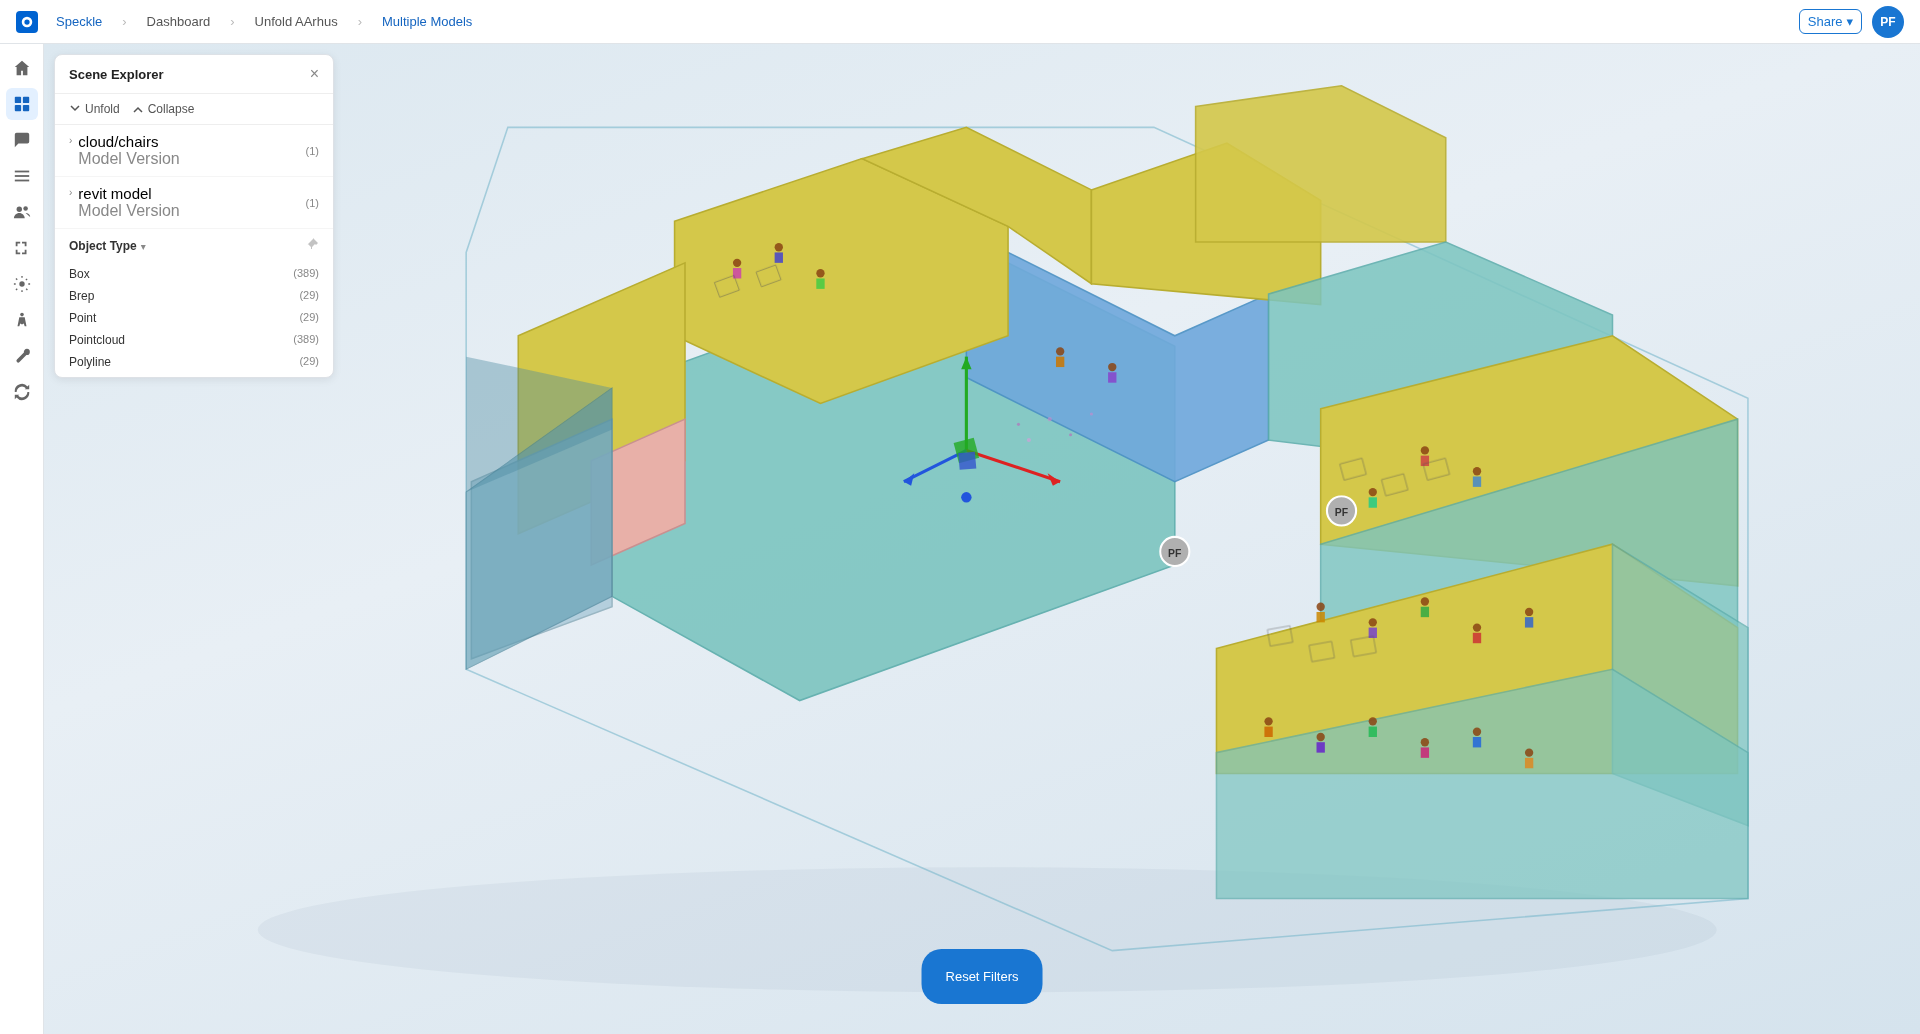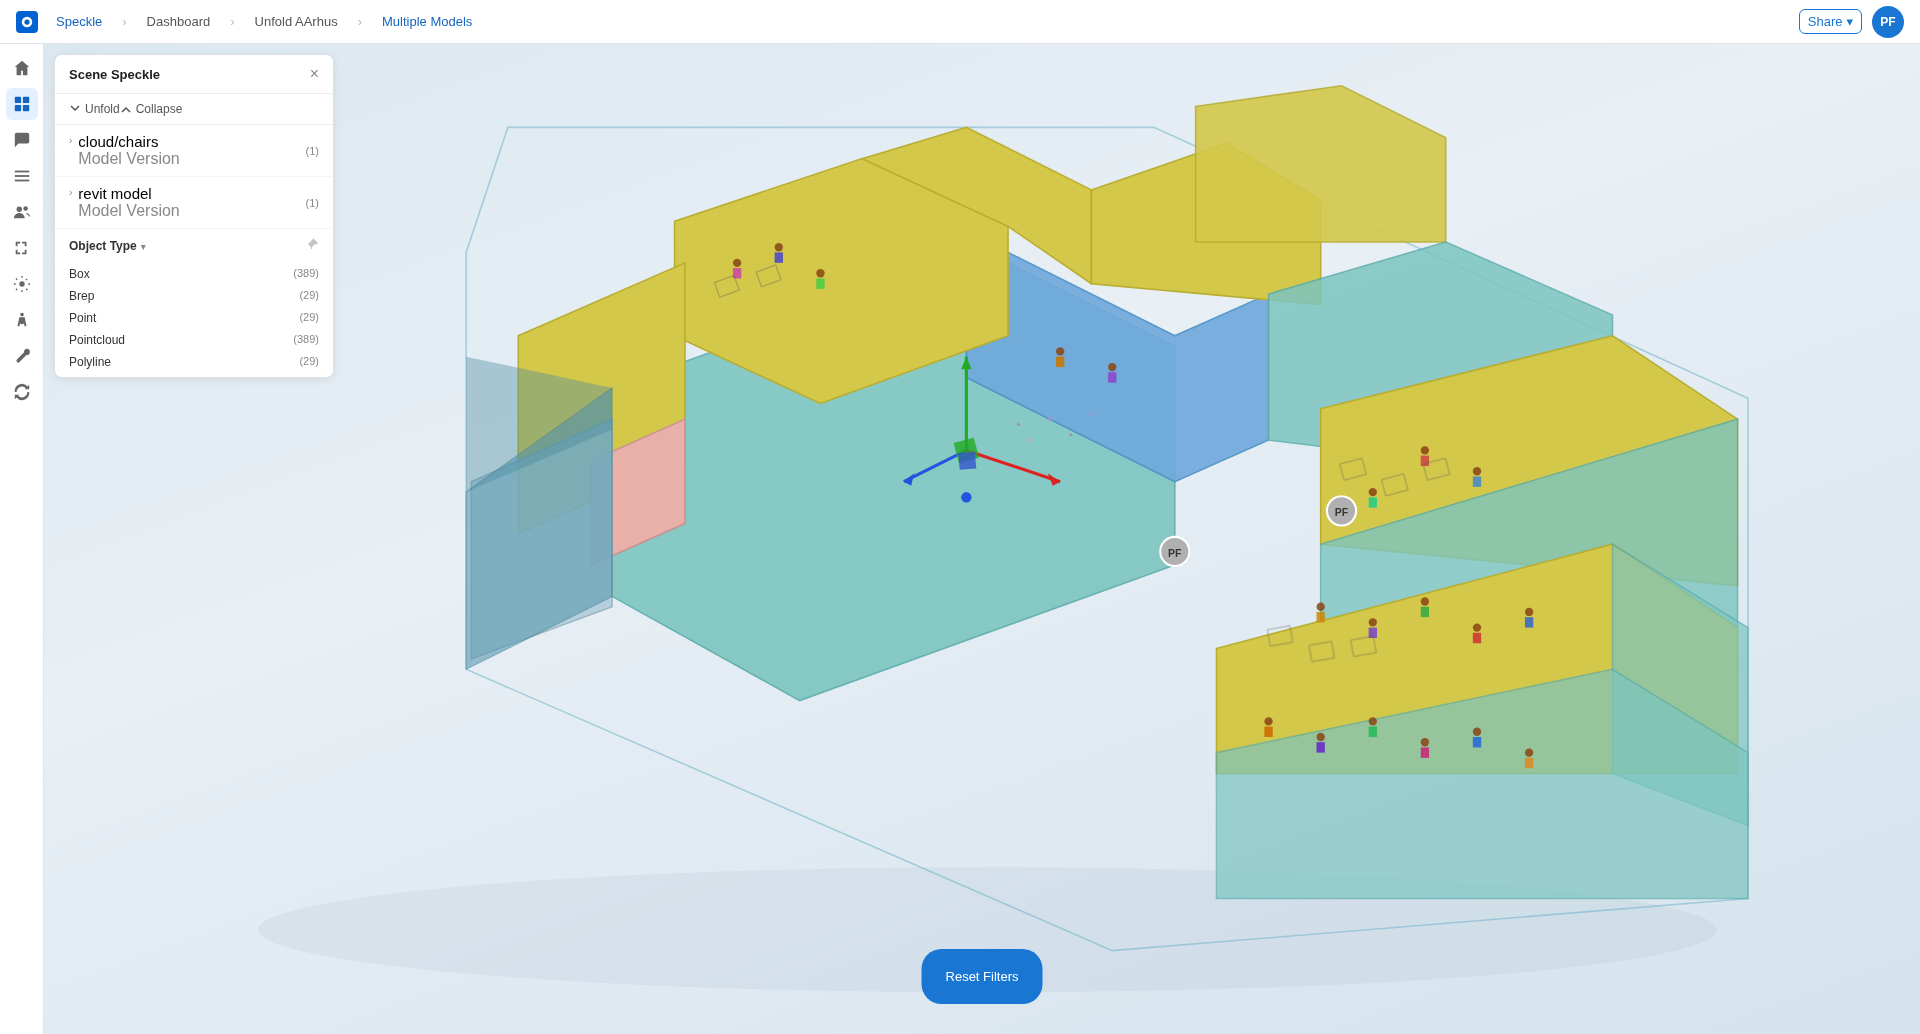--- a/index.html
+++ b/index.html
@@ -48,21 +48,21 @@
       margin: 10px; z-index: 99; box-shadow: 0 2px 8px rgba(0,0,0,0.08);
     }
     .panel-header {
       display: flex; align-items: center; justify-content: space-between;
       padding: 10px 14px; border-bottom: 1px solid #eee;
     }
     .panel-title { font-size: 13px; font-weight: 600; color: #222; }
     .panel-close { cursor: pointer; color: #888; font-size: 16px; border: none; background: none; }
 
     .panel-actions {
-      display: flex; padding: 8px 14px; border-bottom: 1px solid #eee;
+      display: flex; gap: 12px; padding: 8px 14px; border-bottom: 1px solid #eee;
     }
     .panel-action-btn {
       display: flex; align-items: center; gap: 4px; font-size: 12px; color: #555;
       cursor: pointer; border: none; background: none;
     }
     .panel-action-btn svg { width: 12px; height: 12px; }
 
     .model-list { padding: 0; }
     .model-item {
       display: flex; align-items: center; justify-content: space-between;
@@ -206,21 +206,21 @@
 
   <div class="sidebar-icon" title="Refresh">
     <svg viewBox="0 0 20 20" fill="currentColor">
         <path d="M4 10a6 6 0 016-6 5.95 5.95 0 014.24 1.76L13 7h5V2l-1.94 1.94A8 8 0 002 10h2zm12 0a6 6 0 01-6 6 5.95 5.95 0 01-4.24-1.76L7 13H2v5l1.94-1.94A8 8 0 0018 10h-2z"></path>
       </svg>
   </div>
 </aside>
 
 <div id="scene-explorer">
   <div class="panel-header">
-    <span class="panel-title">Scene Speckle</span>
+    <span class="panel-title">Scene Explorer</span>
     <button class="panel-close">×</button>
   </div>
   <div class="panel-actions">
     <button class="panel-action-btn">
       <svg viewBox="0 0 12 12" fill="currentColor">
           <path d="M2 3l4 4 4-4" stroke="currentColor" stroke-width="1.5" fill="none"></path>
         </svg>
       <span>Unfold</span>
     </button>
     <button class="panel-action-btn">

